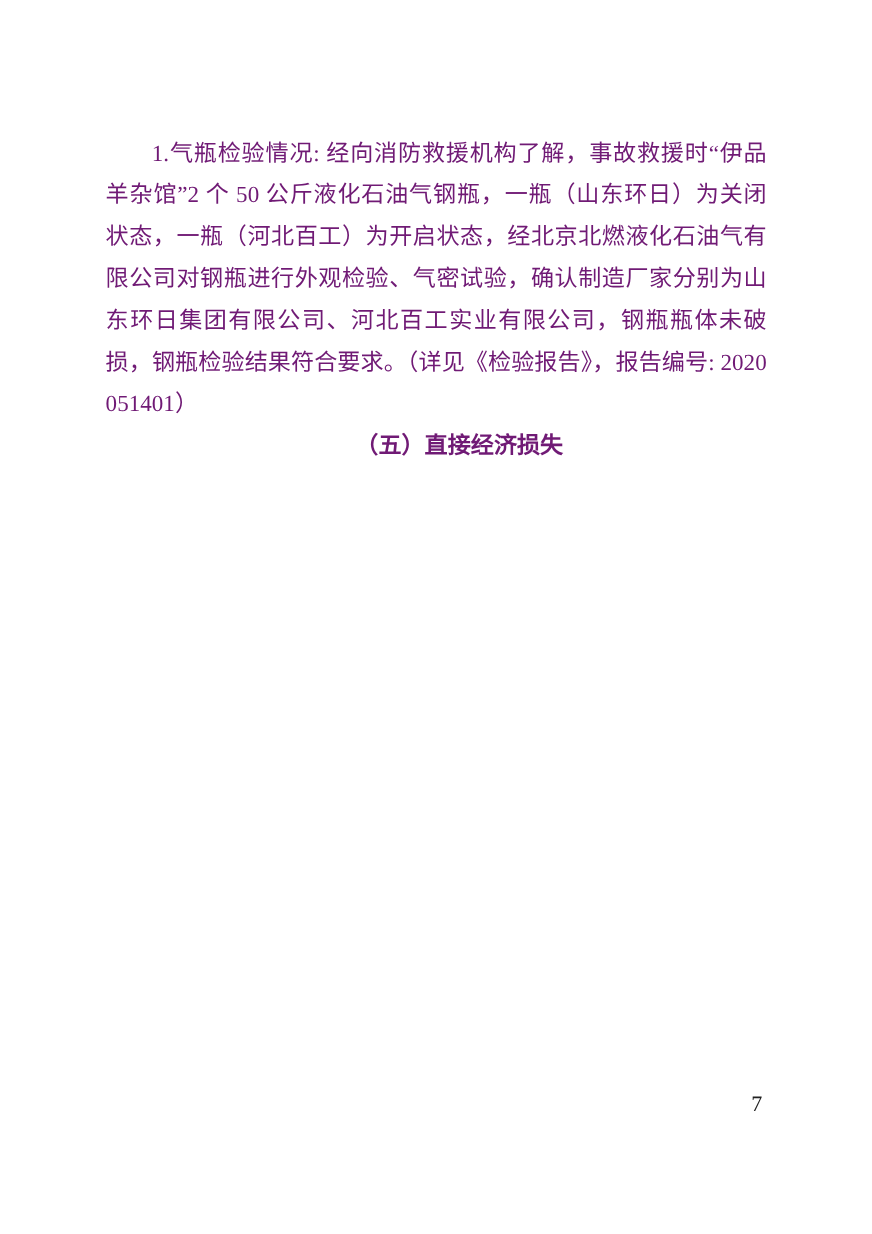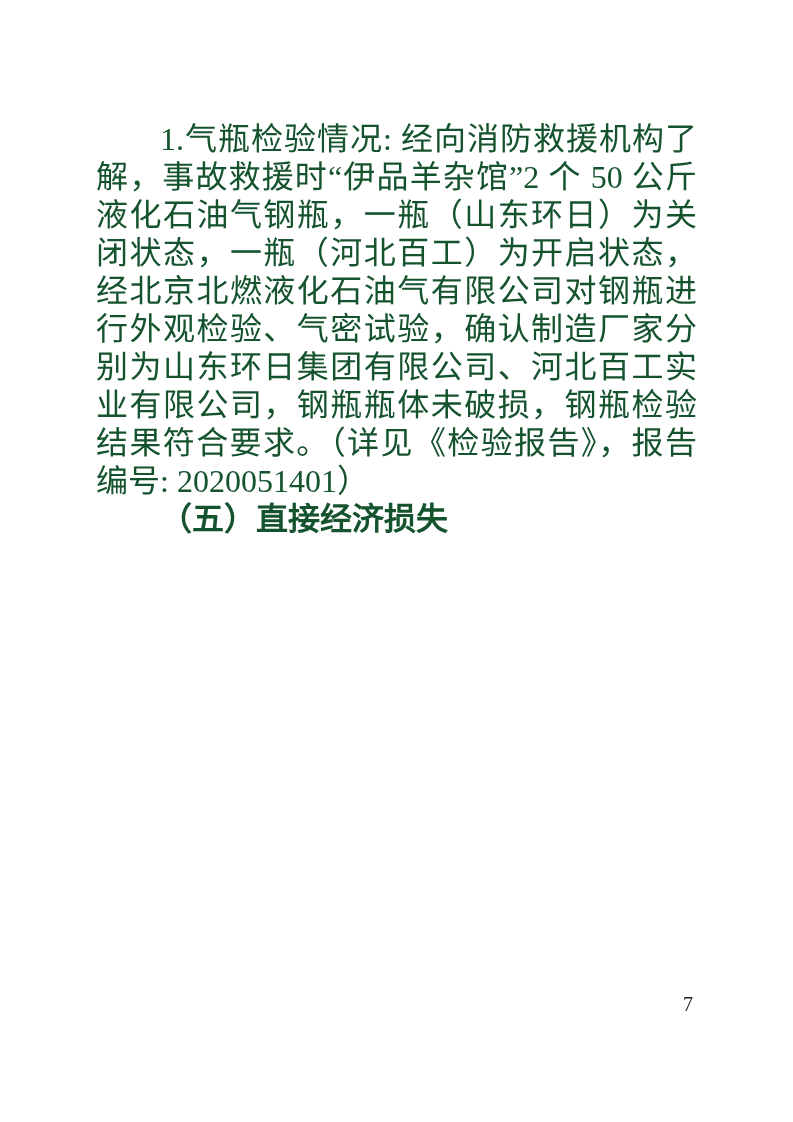--- a/index.html
+++ b/index.html
@@ -18,30 +18,30 @@
   }
   .content {
     position: absolute;
     left: 96px;
     top: 120px;
     width: 601px;
   }
   .para {
     margin: 0;
     padding: 0;
-    font-size: 32px;
+    font-size: 21px;
     line-height: 38px;
     text-align: justify;
     text-indent: 2em;
-    color: #14532d;
+    color: #701a75;
     word-break: break-all;
   }
   .para.heading {
     font-weight: bold;
-    text-align: left;
+    text-align: center;
   }
   .page-number {
     position: absolute;
     left: 668px;
     top: 992px;
     width: 40px;
     text-align: center;
     font-size: 20px;
     line-height: 24px;
     color: #222222;

